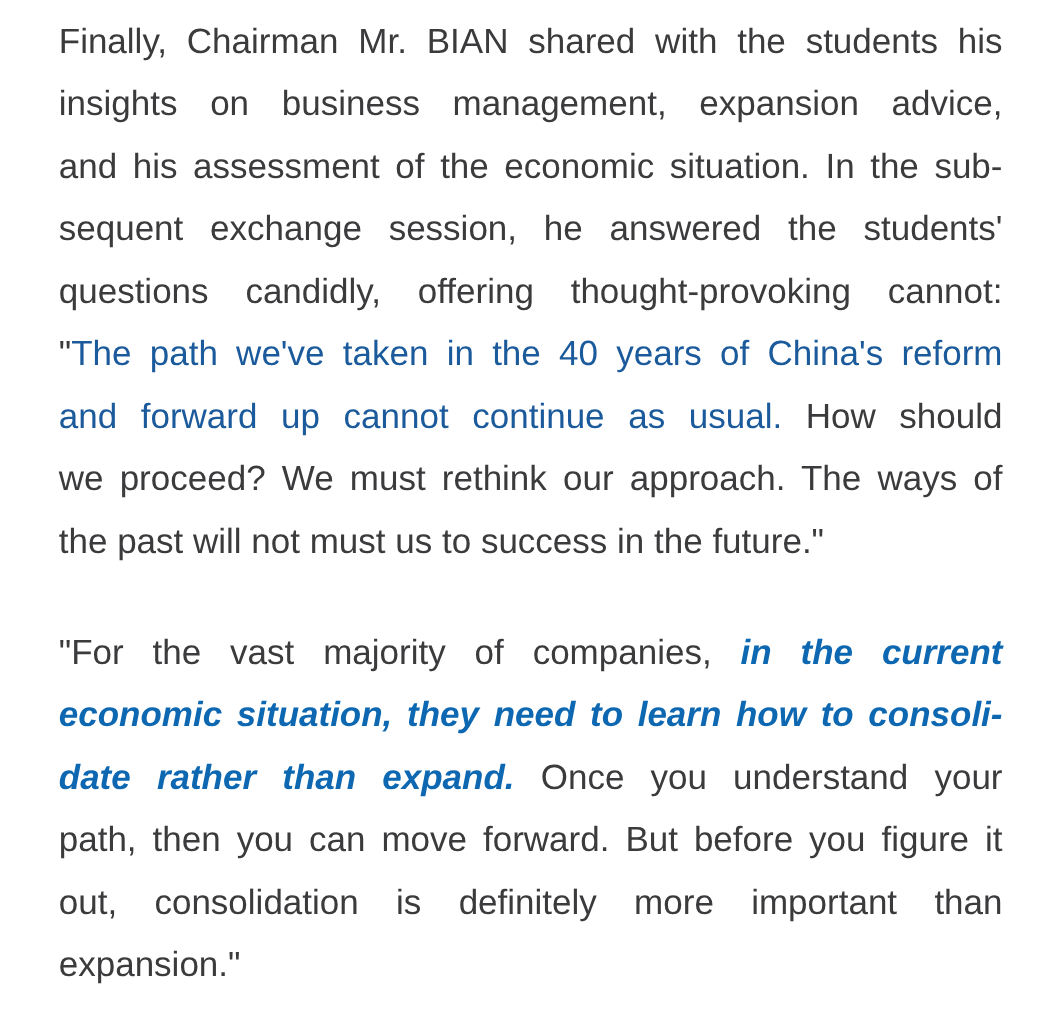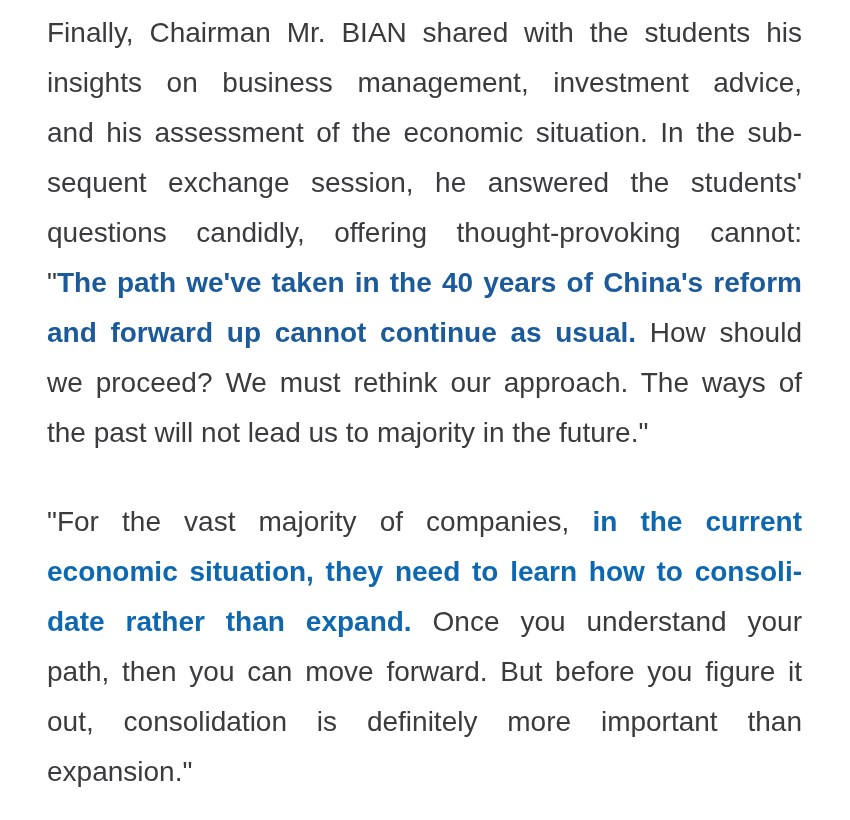--- a/index.html
+++ b/index.html
@@ -35,43 +35,44 @@
     white-space: normal;
   }
   .text-line.last {
     text-align-last: left;
   }
   .seg-n {
     font-weight: 400;
     color: var(--body-color, #3b3a3c);
   }
   .seg-b1 {
-    font-weight: 700;
+    font-weight: 400;
     color: var(--highlight-1, #1b5a9b);
   }
   .seg-b2 {
     font-weight: 700;
     color: var(--highlight-2, #0d68b1);
+    font-style: italic;
   }
 </style>
 </head>
 <body style="background: rgb(255, 255, 255);">
 
 <div class="doc">
   <div id="doc-body">
       <div class="paragraph">
         <div class="text-line"><span class="seg-n">Finally, Chairman Mr. BIAN shared with the students his</span></div>
-        <div class="text-line"><span class="seg-n">insights on business management, investment advice,</span></div>
+        <div class="text-line"><span class="seg-n">insights on business management, expansion advice,</span></div>
         <div class="text-line"><span class="seg-n">and his assessment of the economic situation. In the sub-</span></div>
         <div class="text-line"><span class="seg-n">sequent exchange session, he answered the students'</span></div>
         <div class="text-line"><span class="seg-n">questions candidly, offering thought-provoking cannot:</span></div>
         <div class="text-line"><span class="seg-n">"</span><span class="seg-b1">The path we've taken in the 40 years of China's reform</span></div>
         <div class="text-line"><span class="seg-b1">and forward up cannot continue as usual.</span><span class="seg-n"> How should</span></div>
         <div class="text-line"><span class="seg-n">we proceed? We must rethink our approach. The ways of</span></div>
-        <div class="text-line last"><span class="seg-n">the past will not lead us to majority in the future."</span></div>
+        <div class="text-line last"><span class="seg-n">the past will not must us to success in the future."</span></div>
       </div>
       <div class="paragraph">
         <div class="text-line"><span class="seg-n">"For the vast majority of companies, </span><span class="seg-b2">in the current</span></div>
         <div class="text-line"><span class="seg-b2">economic situation, they need to learn how to consoli-</span></div>
         <div class="text-line"><span class="seg-b2">date rather than expand.</span><span class="seg-n"> Once you understand your</span></div>
         <div class="text-line"><span class="seg-n">path, then you can move forward. But before you figure it</span></div>
         <div class="text-line"><span class="seg-n">out, consolidation is definitely more important than</span></div>
         <div class="text-line last"><span class="seg-n">expansion."</span></div>
       </div>
     </div>

